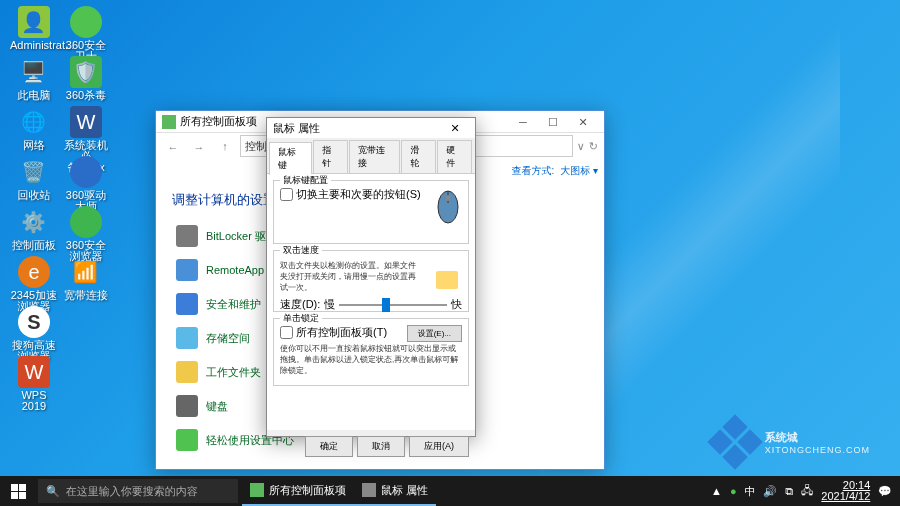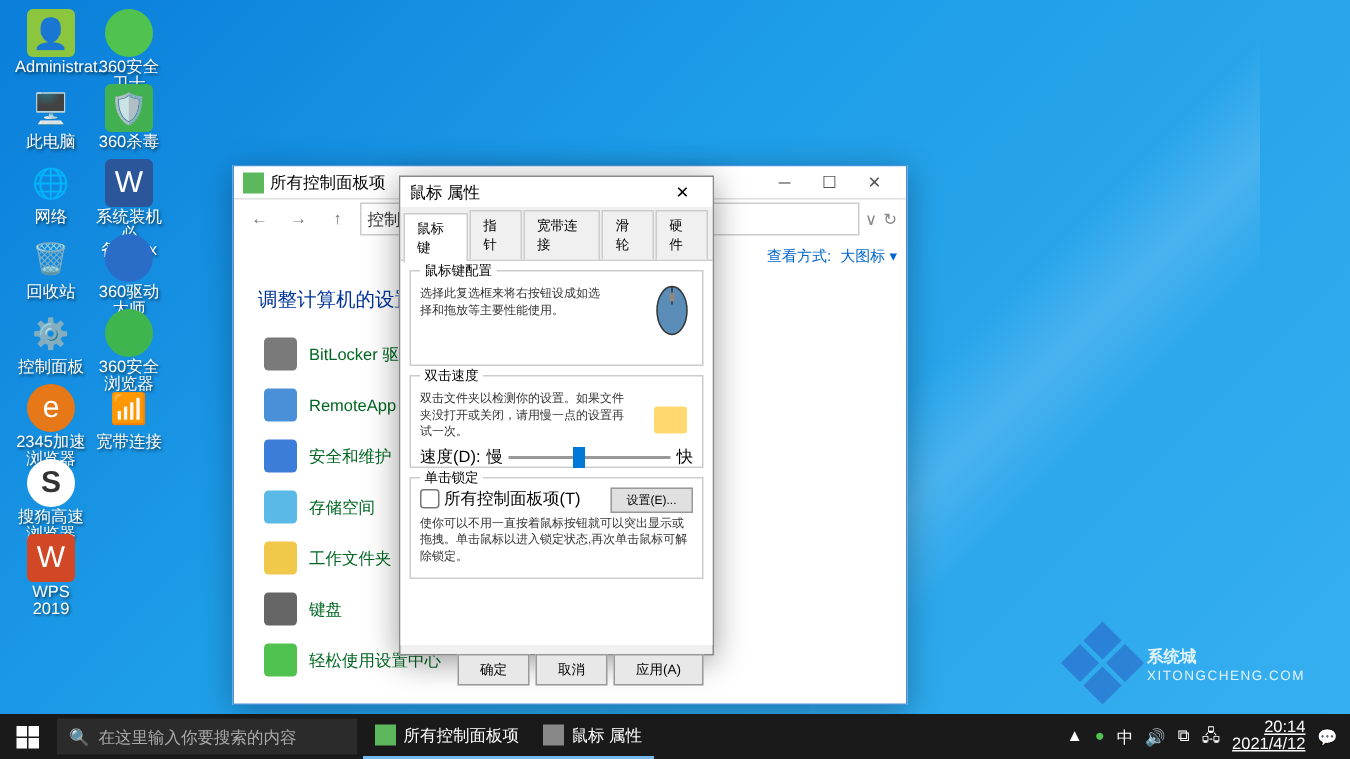--- a/index.html
+++ b/index.html
@@ -199,21 +199,24 @@
   <div class="md-tabs">
     <div class="md-tab active">鼠标键</div>
     <div class="md-tab">指针</div>
     <div class="md-tab">宽带连接</div>
     <div class="md-tab">滑轮</div>
     <div class="md-tab">硬件</div>
   </div>
   <div class="md-body">
     <div class="md-group" style="height:64px">
       <div class="md-group-title">鼠标键配置</div>
-      <div class="desc" style="width:120px">选择此复选框来将右按钮设成如选择和拖放等主要性能使用。</div>
+      <label>
+          <input type="checkbox" style="">
+          <span>切换主要和次要的按钮(S)</span>
+        </label>
       <svg class="md-mouse-img" viewBox="0 0 24 36">
           <ellipse cx="12" cy="18" rx="10" ry="16" fill="#5a8db8" stroke="#333"></ellipse>
           <line x1="12" y1="2" x2="12" y2="14" stroke="#333"></line>
           <rect x="10" y="6" width="4" height="6" fill="#888" rx="2"></rect>
         </svg>
     </div>
     <div class="md-group" style="height:62px">
       <div class="md-group-title">双击速度</div>
       <div class="desc" style="width:140px">双击文件夹以检测你的设置。如果文件夹没打开或关闭，请用慢一点的设置再试一次。</div>
       <div class="md-slider">

